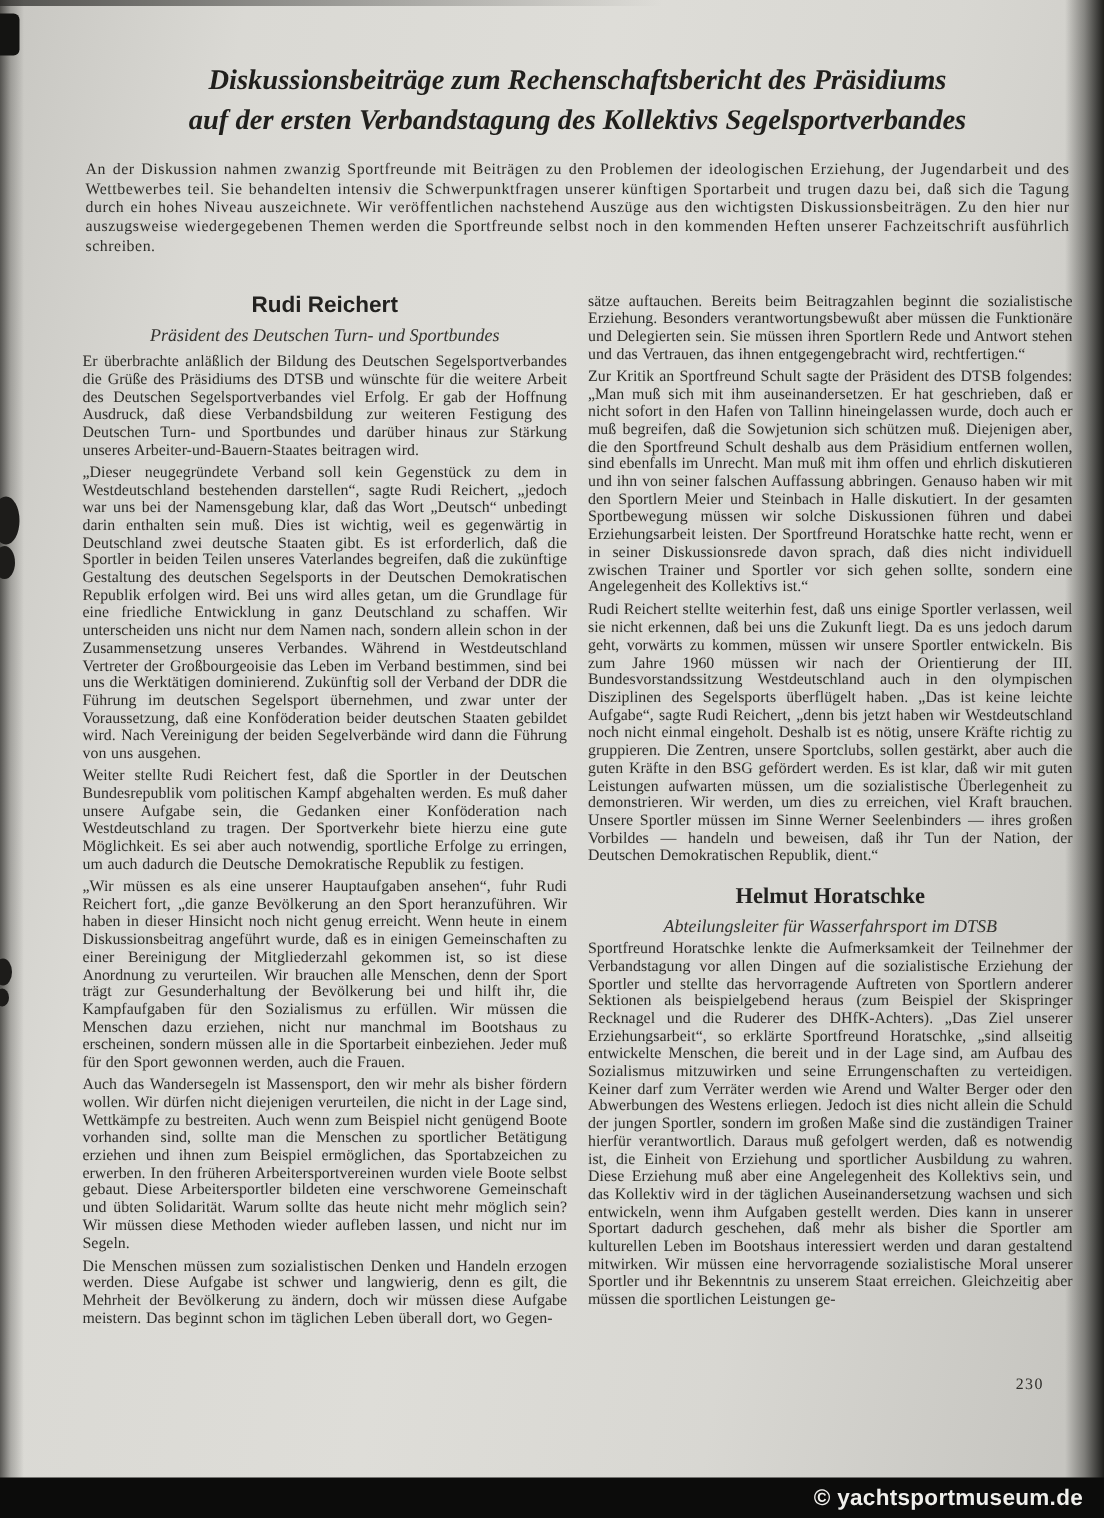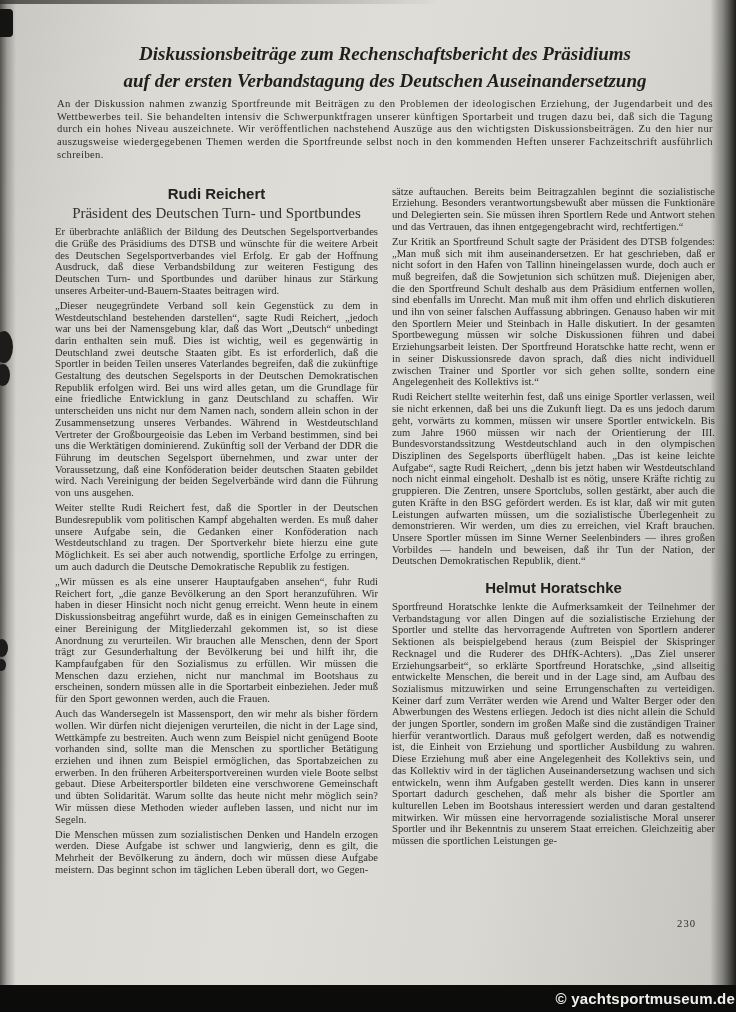--- a/index.html
+++ b/index.html
@@ -20,57 +20,57 @@
     background:linear-gradient(to right,rgba(20,20,18,.65),rgba(20,20,18,0));}
   .corner-tl{position:absolute;left:0;top:9px;width:13px;height:28px;background:#141412;border-radius:0 4px 4px 0;}
   .blob{position:absolute;background:#1d1c1a;border-radius:50%;}
   .blob.b1{left:-5px;top:331px;width:18px;height:32px;}
   .blob.b2{left:-4px;top:364px;width:14px;height:22px;}
   .blob.b3{left:-4px;top:639px;width:12px;height:18px;}
   .blob.b4{left:-3px;top:659px;width:9px;height:12px;}
   
   .paper{position:absolute;left:55px;top:40px;width:660px;}
   .title{font-style:italic;font-weight:bold;font-size:19px;line-height:27px;
-    text-align:center;color:#201f1c;margin:0 0 4px 0;}
+    text-align:center;color:#201f1c;margin:0 0 14px 0;}
   .intro{font-size:10.6px;line-height:12.7px;text-align:justify;
     letter-spacing:.35px;word-spacing:.6px;margin:0 2px 12px 2px;}
   .cols{display:flex;gap:14px;margin-top:17px;}
   .col{flex:1 1 0;min-width:0;}
   .speaker{font-family:"Liberation Sans",sans-serif;font-weight:bold;font-size:15px;
     line-height:18px;text-align:center;color:#232220;margin:6px 0 4px 0;}
-  .speaker.second{margin-top:12px;}
-  .role{font-size:15px;line-height:12.6px;text-align:center;color:#34332f;}
+  .speaker.second{margin-top:12px;font-family:Liberation Serif, serif;}
+  .role{font-style:italic;font-size:12px;line-height:12.6px;text-align:center;color:#34332f;}
   p.body{font-size:10.6px;line-height:11.7px;text-align:justify;
     word-spacing:.5px;margin:3.5px 0;}
   .col p.body:first-of-type{margin-top:7px;}
   .pageno{position:absolute;right:40px;top:918px;font-size:10.6px;letter-spacing:1px;color:#2e2d29;}
   
   .footerband{position:absolute;left:0;bottom:0;width:100%;height:27px;background:#0c0c0b;
     display:flex;align-items:center;justify-content:flex-end;}
   .wm{font-family:"Liberation Sans",sans-serif;font-weight:bold;font-size:15px;
-    color:#f0efec;padding-right:1px;letter-spacing:.2px;}
+    color:#f0efec;padding-right:14px;letter-spacing:.2px;}
 </style>
 </head>
 <body>
 
 <div class="scan">
 
   <div class="edge-top"></div>
   <div class="edge-left"></div>
   <div class="corner-tl"></div>
   <div class="blob b1"></div>
   <div class="blob b2"></div>
   <div class="blob b3"></div>
   <div class="blob b4"></div>
 
   <div class="paper">
 
     <div class="title">
       <div>Diskussionsbeiträge zum Rechenschaftsbericht des Präsidiums</div>
-      <div>auf der ersten Verbandstagung des Deutschen Auseinandersetzung</div>
+      <div>auf der ersten Verbandstagung des Kollektivs Segelsportverbandes</div>
     </div>
 
     <p class="intro">An der Diskussion nahmen zwanzig Sportfreunde mit Beiträgen zu den Problemen der ideologischen Erziehung, der Jugendarbeit und des Wettbewerbes teil. Sie behandelten intensiv die Schwerpunktfragen unserer künftigen Sportarbeit und trugen dazu bei, daß sich die Tagung durch ein hohes Niveau auszeichnete. Wir veröffentlichen nachstehend Auszüge aus den wichtigsten Diskussionsbeiträgen. Zu den hier nur auszugsweise wiedergegebenen Themen werden die Sportfreunde selbst noch in den kommenden Heften unserer Fachzeitschrift ausführlich schreiben.</p>
 
     <div class="cols">
 
       <div class="col">
         <div class="speaker">Rudi Reichert</div>
         <div class="role">Präsident des Deutschen Turn- und Sportbundes</div>
         <p class="body">Er überbrachte anläßlich der Bildung des Deutschen Segelsportverbandes die Grüße des Präsidiums des DTSB und wünschte für die weitere Arbeit des Deutschen Segelsportverbandes viel Erfolg. Er gab der Hoffnung Ausdruck, daß diese Verbandsbildung zur weiteren Festigung des Deutschen Turn- und Sportbundes und darüber hinaus zur Stärkung unseres Arbeiter-und-Bauern-Staates beitragen wird.</p>
@@ -79,20 +79,21 @@
         <p class="body">„Wir müssen es als eine unserer Hauptaufgaben ansehen“, fuhr Rudi Reichert fort, „die ganze Bevölkerung an den Sport heranzuführen. Wir haben in dieser Hinsicht noch nicht genug erreicht. Wenn heute in einem Diskussionsbeitrag angeführt wurde, daß es in einigen Gemeinschaften zu einer Bereinigung der Mitgliederzahl gekommen ist, so ist diese Anordnung zu verurteilen. Wir brauchen alle Menschen, denn der Sport trägt zur Gesunderhaltung der Bevölkerung bei und hilft ihr, die Kampfaufgaben für den Sozialismus zu erfüllen. Wir müssen die Menschen dazu erziehen, nicht nur manchmal im Bootshaus zu erscheinen, sondern müssen alle in die Sportarbeit einbeziehen. Jeder muß für den Sport gewonnen werden, auch die Frauen.</p>
         <p class="body">Auch das Wandersegeln ist Massensport, den wir mehr als bisher fördern wollen. Wir dürfen nicht diejenigen verurteilen, die nicht in der Lage sind, Wettkämpfe zu bestreiten. Auch wenn zum Beispiel nicht genügend Boote vorhanden sind, sollte man die Menschen zu sportlicher Betätigung erziehen und ihnen zum Beispiel ermöglichen, das Sportabzeichen zu erwerben. In den früheren Arbeitersportvereinen wurden viele Boote selbst gebaut. Diese Arbeitersportler bildeten eine verschworene Gemeinschaft und übten Solidarität. Warum sollte das heute nicht mehr möglich sein? Wir müssen diese Methoden wieder aufleben lassen, und nicht nur im Segeln.</p>
         <p class="body">Die Menschen müssen zum sozialistischen Denken und Handeln erzogen werden. Diese Aufgabe ist schwer und langwierig, denn es gilt, die Mehrheit der Bevölkerung zu ändern, doch wir müssen diese Aufgabe meistern. Das beginnt schon im täglichen Leben überall dort, wo Gegen-</p>
       </div>
 
       <div class="col">
         <p class="body">sätze auftauchen. Bereits beim Beitragzahlen beginnt die sozialistische Erziehung. Besonders verantwortungsbewußt aber müssen die Funktionäre und Delegierten sein. Sie müssen ihren Sportlern Rede und Antwort stehen und das Vertrauen, das ihnen entgegengebracht wird, rechtfertigen.“</p>
         <p class="body">Zur Kritik an Sportfreund Schult sagte der Präsident des DTSB folgendes: „Man muß sich mit ihm auseinandersetzen. Er hat geschrieben, daß er nicht sofort in den Hafen von Tallinn hineingelassen wurde, doch auch er muß begreifen, daß die Sowjetunion sich schützen muß. Diejenigen aber, die den Sportfreund Schult deshalb aus dem Präsidium entfernen wollen, sind ebenfalls im Unrecht. Man muß mit ihm offen und ehrlich diskutieren und ihn von seiner falschen Auffassung abbringen. Genauso haben wir mit den Sportlern Meier und Steinbach in Halle diskutiert. In der gesamten Sportbewegung müssen wir solche Diskussionen führen und dabei Erziehungsarbeit leisten. Der Sportfreund Horatschke hatte recht, wenn er in seiner Diskussionsrede davon sprach, daß dies nicht individuell zwischen Trainer und Sportler vor sich gehen sollte, sondern eine Angelegenheit des Kollektivs ist.“</p>
         <p class="body">Rudi Reichert stellte weiterhin fest, daß uns einige Sportler verlassen, weil sie nicht erkennen, daß bei uns die Zukunft liegt. Da es uns jedoch darum geht, vorwärts zu kommen, müssen wir unsere Sportler entwickeln. Bis zum Jahre 1960 müssen wir nach der Orientierung der III. Bundesvorstandssitzung Westdeutschland auch in den olympischen Disziplinen des Segelsports überflügelt haben. „Das ist keine leichte Aufgabe“, sagte Rudi Reichert, „denn bis jetzt haben wir Westdeutschland noch nicht einmal eingeholt. Deshalb ist es nötig, unsere Kräfte richtig zu gruppieren. Die Zentren, unsere Sportclubs, sollen gestärkt, aber auch die guten Kräfte in den BSG gefördert werden. Es ist klar, daß wir mit guten Leistungen aufwarten müssen, um die sozialistische Überlegenheit zu demonstrieren. Wir werden, um dies zu erreichen, viel Kraft brauchen. Unsere Sportler müssen im Sinne Werner Seelenbinders — ihres großen Vorbildes — handeln und beweisen, daß ihr Tun der Nation, der Deutschen Demokratischen Republik, dient.“</p>
         <div class="speaker second">Helmut Horatschke</div>
+        <div class="role">Abteilungsleiter für Wasserfahrsport im DTSB</div>
         <p class="body">Sportfreund Horatschke lenkte die Aufmerksamkeit der Teilnehmer der Verbandstagung vor allen Dingen auf die sozialistische Erziehung der Sportler und stellte das hervorragende Auftreten von Sportlern anderer Sektionen als beispielgebend heraus (zum Beispiel der Skispringer Recknagel und die Ruderer des DHfK-Achters). „Das Ziel unserer Erziehungsarbeit“, so erklärte Sportfreund Horatschke, „sind allseitig entwickelte Menschen, die bereit und in der Lage sind, am Aufbau des Sozialismus mitzuwirken und seine Errungenschaften zu verteidigen. Keiner darf zum Verräter werden wie Arend und Walter Berger oder den Abwerbungen des Westens erliegen. Jedoch ist dies nicht allein die Schuld der jungen Sportler, sondern im großen Maße sind die zuständigen Trainer hierfür verantwortlich. Daraus muß gefolgert werden, daß es notwendig ist, die Einheit von Erziehung und sportlicher Ausbildung zu wahren. Diese Erziehung muß aber eine Angelegenheit des Kollektivs sein, und das Kollektiv wird in der täglichen Auseinandersetzung wachsen und sich entwickeln, wenn ihm Aufgaben gestellt werden. Dies kann in unserer Sportart dadurch geschehen, daß mehr als bisher die Sportler am kulturellen Leben im Bootshaus interessiert werden und daran gestaltend mitwirken. Wir müssen eine hervorragende sozialistische Moral unserer Sportler und ihr Bekenntnis zu unserem Staat erreichen. Gleichzeitig aber müssen die sportlichen Leistungen ge-</p>
       </div>
 
     </div>
   </div>
 
   <div class="pageno">230</div>
 
   <div class="edge-right"></div>
 

